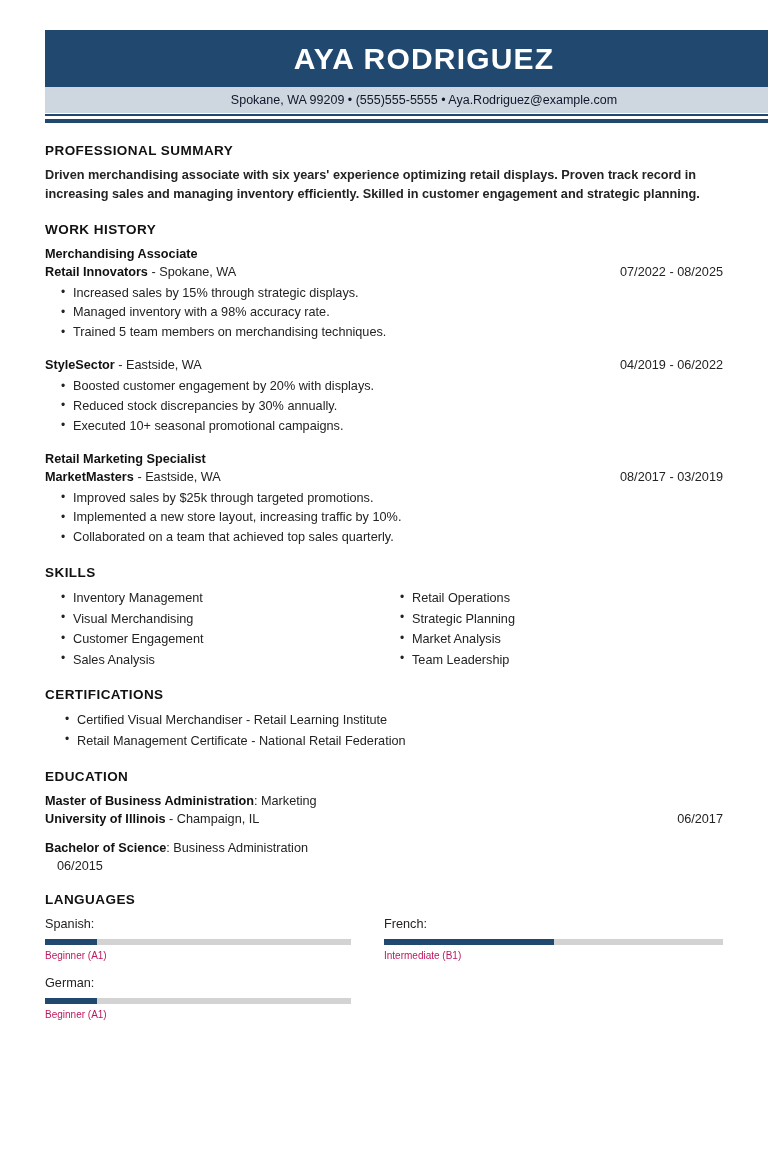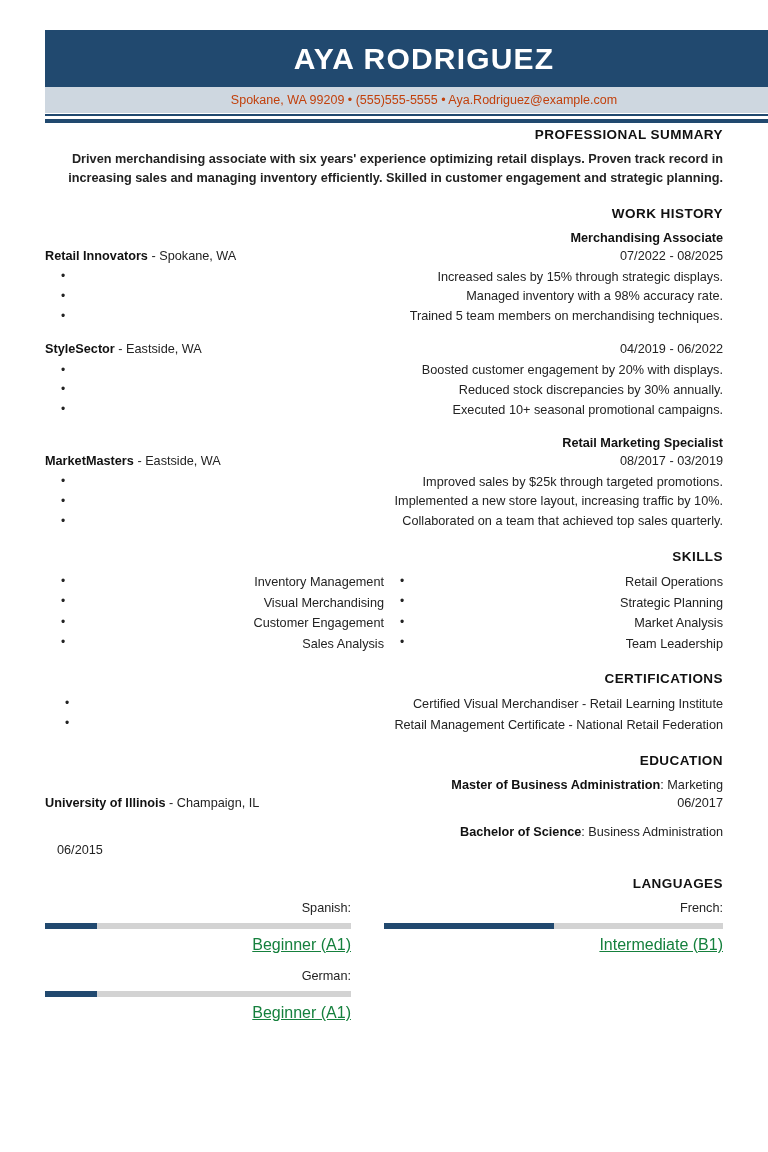--- a/index.html
+++ b/index.html
@@ -50,21 +50,21 @@
 
   .contact-bar {
     background: #ced7e0;
     height: 26px;
     display: flex;
     align-items: center;
     justify-content: center;
   }
 
   .contact-bar .contact {
-    color: #c2410c;
+    color: #0f172a;
     font-size: 12.5px;
     line-height: 1;
   }
 
   .rule-thin {
     height: 2px;
     background: #21496f;
     margin-top: 1px;
   }
 
@@ -75,22 +75,21 @@
 
   .rule-thick {
     height: 4px;
     background: #21496f;
   }
 
   
   .content {
     margin: 0 45px;
     width: 678px;
-    padding-top: 4px;
-    text-align: right;
+    padding-top: 20px;
   }
 
   .section { margin-bottom: 0; }
 
   h2.section-title {
     font-size: 13.5px;
     font-weight: bold;
     letter-spacing: 0.45px;
     color: #111111;
     margin-bottom: 8px;
@@ -284,24 +283,23 @@
 
   .lang-fill {
     height: 6px;
     background: #21496f;
     position: absolute;
     left: 0;
     top: 0;
   }
 
   .lang-level {
-    font-size: 16px;
-    color: #15803d;
+    font-size: 10px;
+    color: #be185d;
     line-height: 1.45;
-    text-decoration: underline;
   }
 </style>
 </head>
 <body>
 
 <div class="page">
 
   <div class="header-block">
     <div class="name-bar">
       <div class="name">AYA RODRIGUEZ</div>

